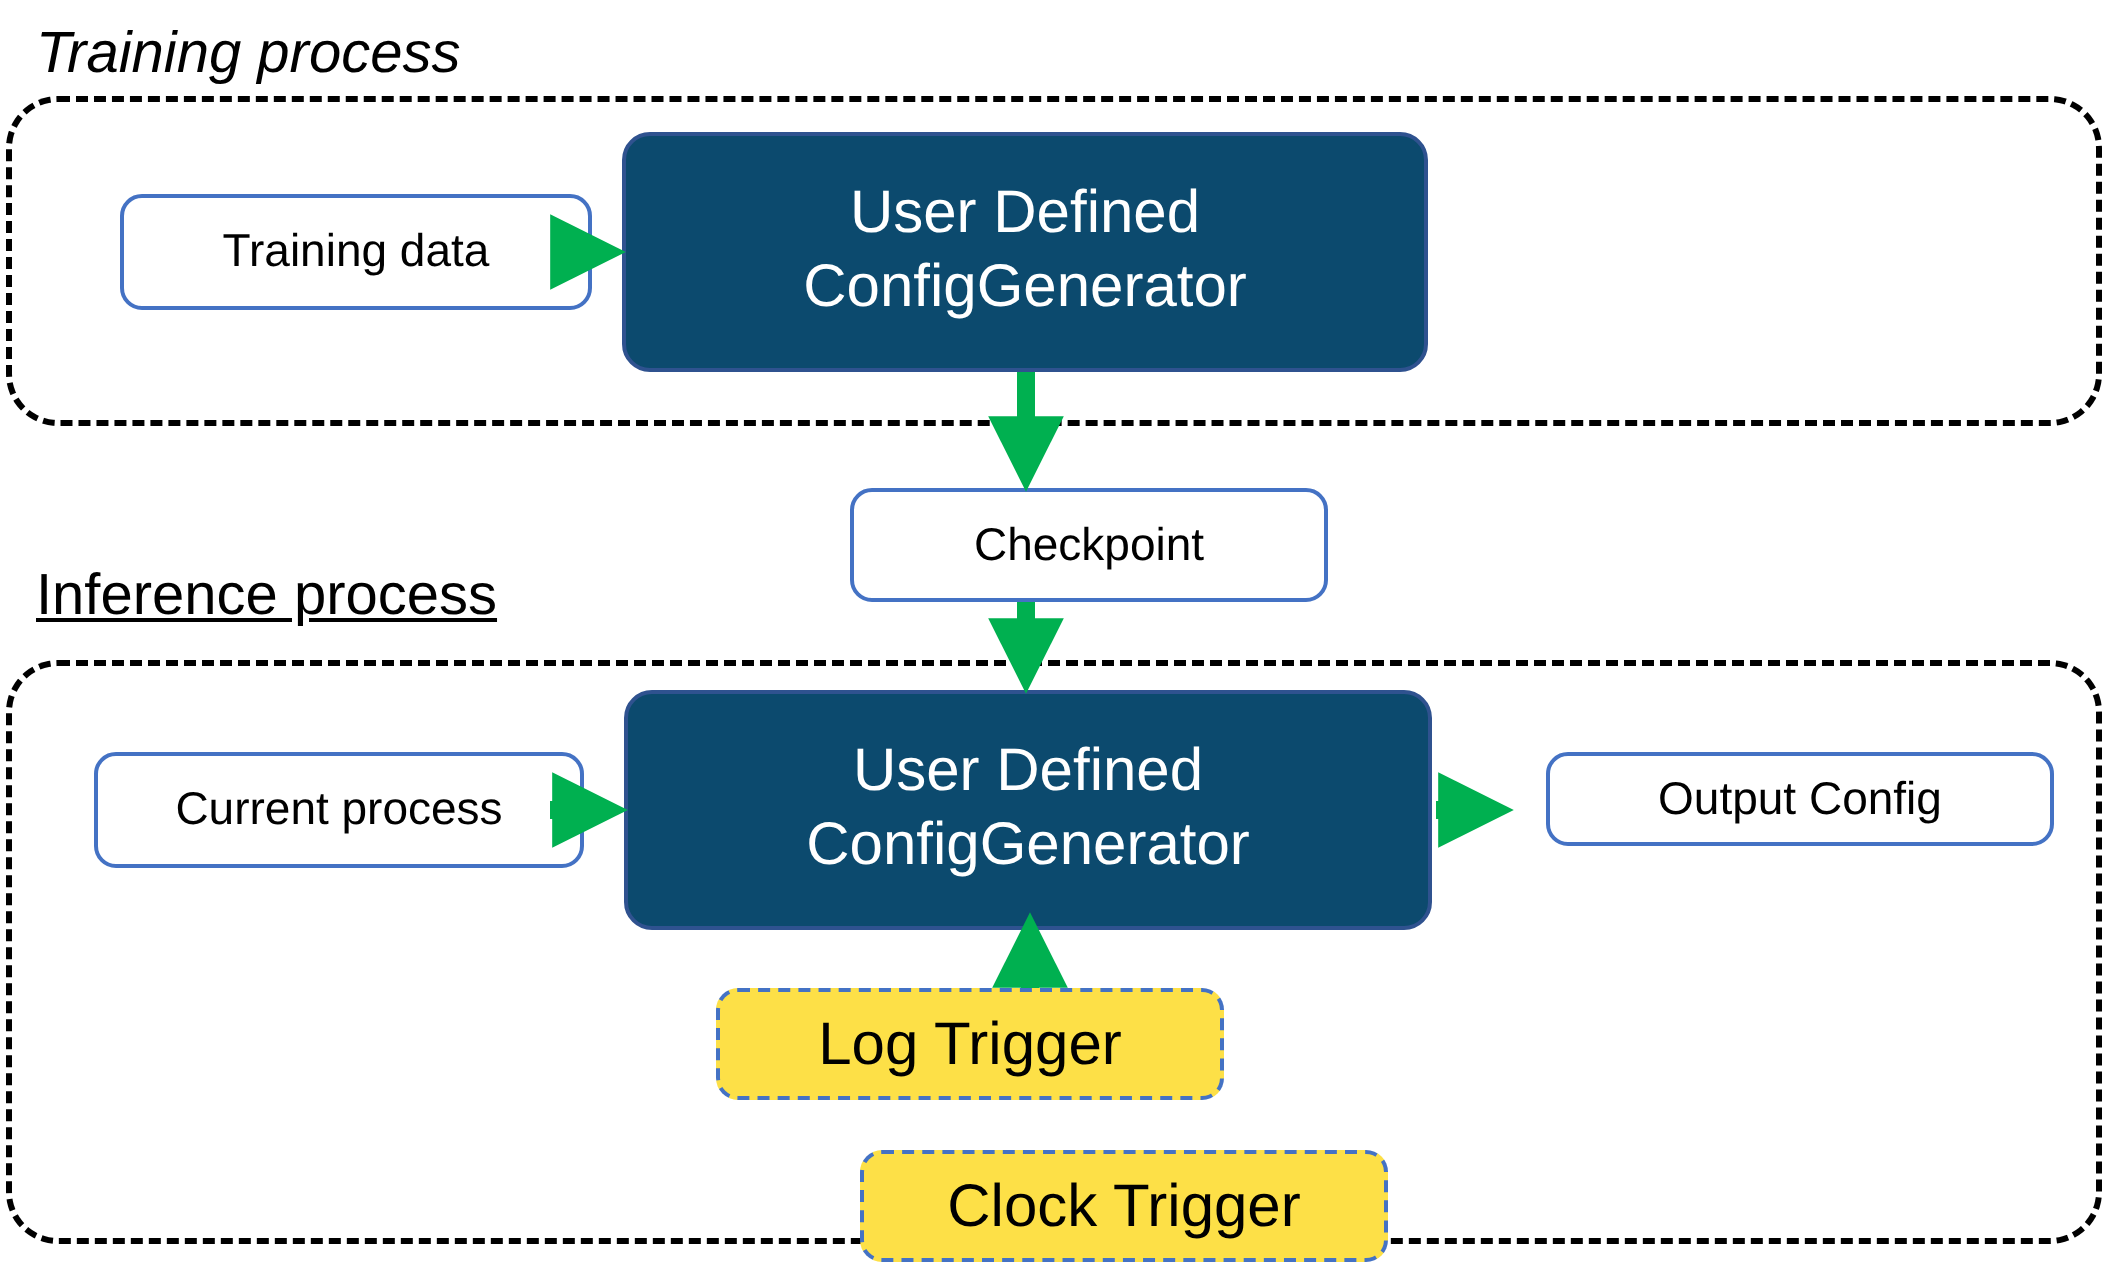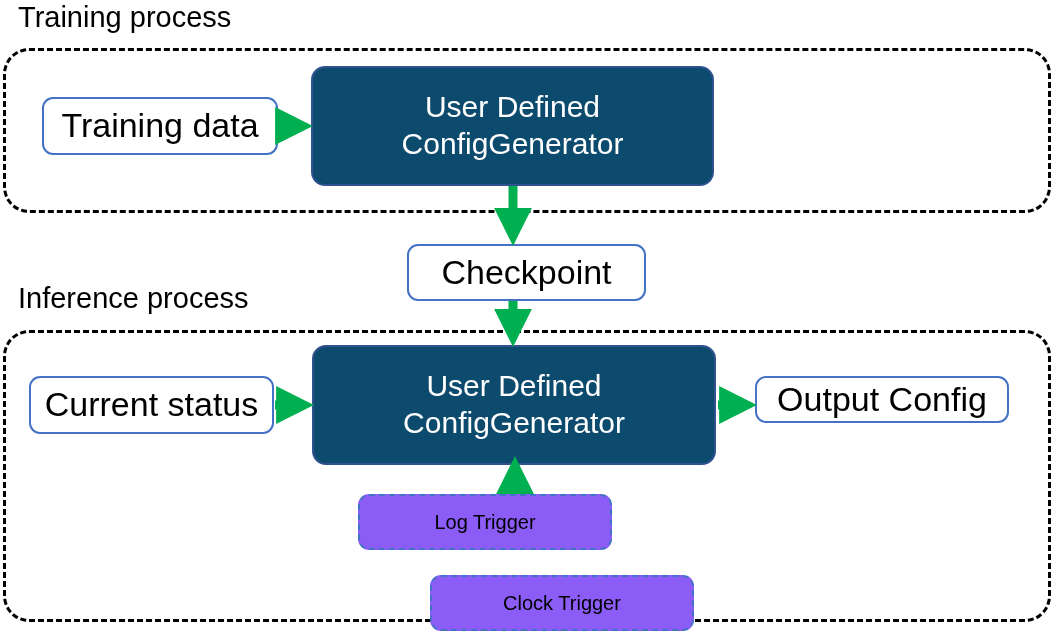--- a/index.html
+++ b/index.html
@@ -57,24 +57,25 @@
   .node {
     position: absolute;
     box-sizing: border-box;
     display: flex;
     align-items: center;
     justify-content: center;
     background: #ffffff;
     border: 2px solid #4472C4;
     border-radius: 11px;
     color: #000000;
-    font-size: 34px;
+    font-size: 23px;
     line-height: 1.1;
     text-align: center;
     z-index: 4;
+    margin-left: 18px;
   }
 
   
   .node-primary {
     position: absolute;
     box-sizing: border-box;
     display: flex;
     flex-direction: column;
     align-items: center;
     justify-content: center;
@@ -92,25 +93,25 @@
     white-space: nowrap;
   }
 
   
   .node-trigger {
     position: absolute;
     box-sizing: border-box;
     display: flex;
     align-items: center;
     justify-content: center;
-    background: #8b5cf6;
+    background: #fde047;
     border: 2px dashed #4472C4;
     border-radius: 11px;
     color: #000000;
-    font-size: 20px;
+    font-size: 30px;
     line-height: 1.1;
     text-align: center;
   }
   #node-log-trigger   { z-index: 6; }
   #node-clock-trigger { z-index: 7; }
 </style>
 </head>
 <body>
 
 <div id="diagram">
@@ -140,38 +141,38 @@
 
     <g>
       <line x1="718" y1="405" x2="747" y2="405" stroke="#00B050" stroke-width="9" marker-end="url(#arrowhead-right)"></line>
     </g>
 
     <g>
       <line x1="515" y1="500" x2="515" y2="466" stroke="#00B050" stroke-width="9" marker-end="url(#arrowhead-right)"></line>
     </g>
   </svg>
 
-  <div class="group-label" style="left:16px; top:3px;">Training process</div>
+  <div class="group-label" style="left:16px; top:13px;font-style:italic;">Training process</div>
 
   <div class="group-box" style="left:3px; top:48px; width:1048px; height:165px;"></div>
 
   <div class="node" style="left:42px; top:97px; width:236px; height:58px;">Training data</div>
 
   <div class="node-primary" style="left:311px; top:66px; width:403px; height:120px;">
     <span class="line">User Defined</span>
     <span class="line">ConfigGenerator</span>
   </div>
 
   <div class="node" style="left:407px; top:244px; width:239px; height:57px;">Checkpoint</div>
 
-  <div class="group-label" style="left:16px; top:284px;">Inference process</div>
+  <div class="group-label" style="left:16px; top:284px;text-decoration:underline;">Inference process</div>
 
   <div class="group-box" style="left:3px; top:330px; width:1048px; height:292px;"></div>
 
-  <div class="node" style="left:29px; top:376px; width:245px; height:58px;">Current status</div>
+  <div class="node" style="left:29px; top:376px; width:245px; height:58px;">Current process</div>
 
   <div class="node-primary" style="left:312px; top:345px; width:404px; height:120px;">
     <span class="line">User Defined</span>
     <span class="line">ConfigGenerator</span>
   </div>
 
   <div class="node" style="left:755px; top:376px; width:254px; height:47px;">Output Config</div>
 
   <div id="node-log-trigger" class="node-trigger" style="left:358px; top:494px; width:254px; height:56px;">Log Trigger</div>
 

